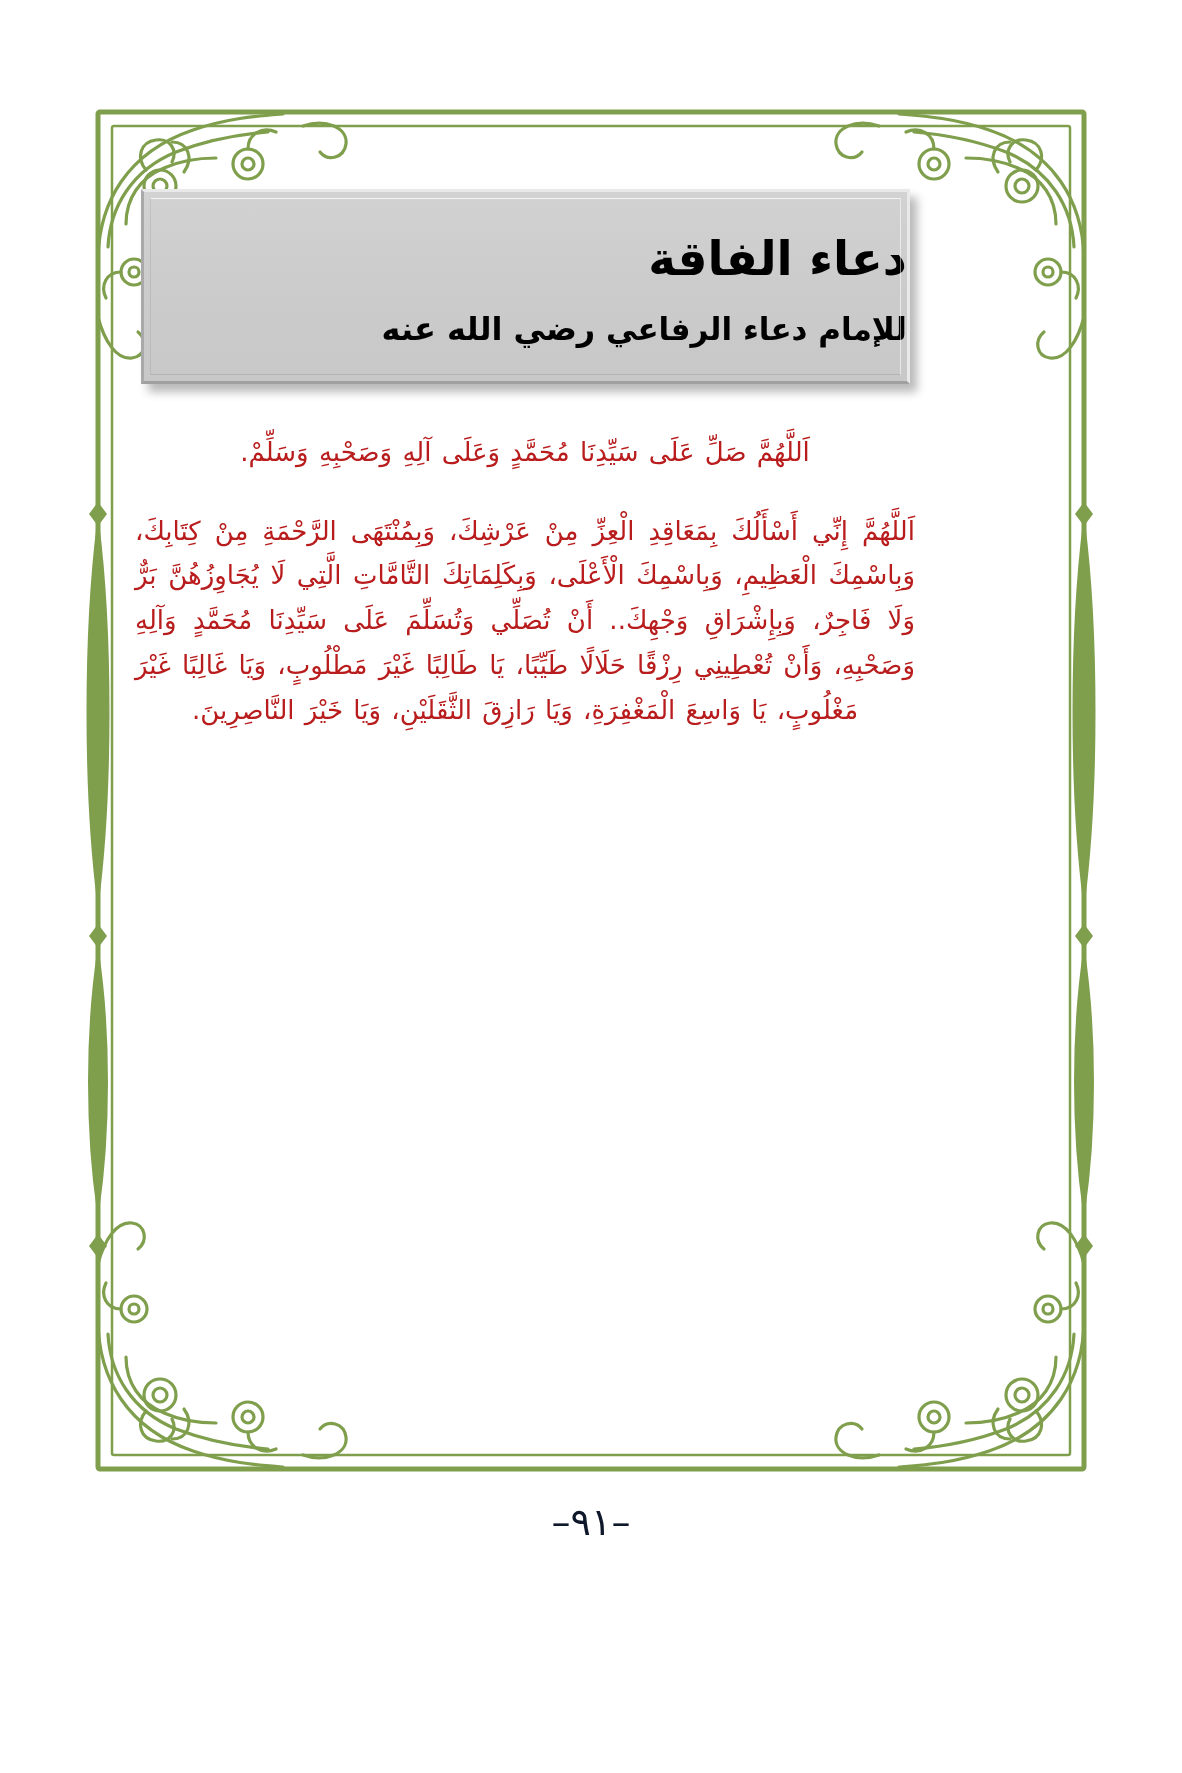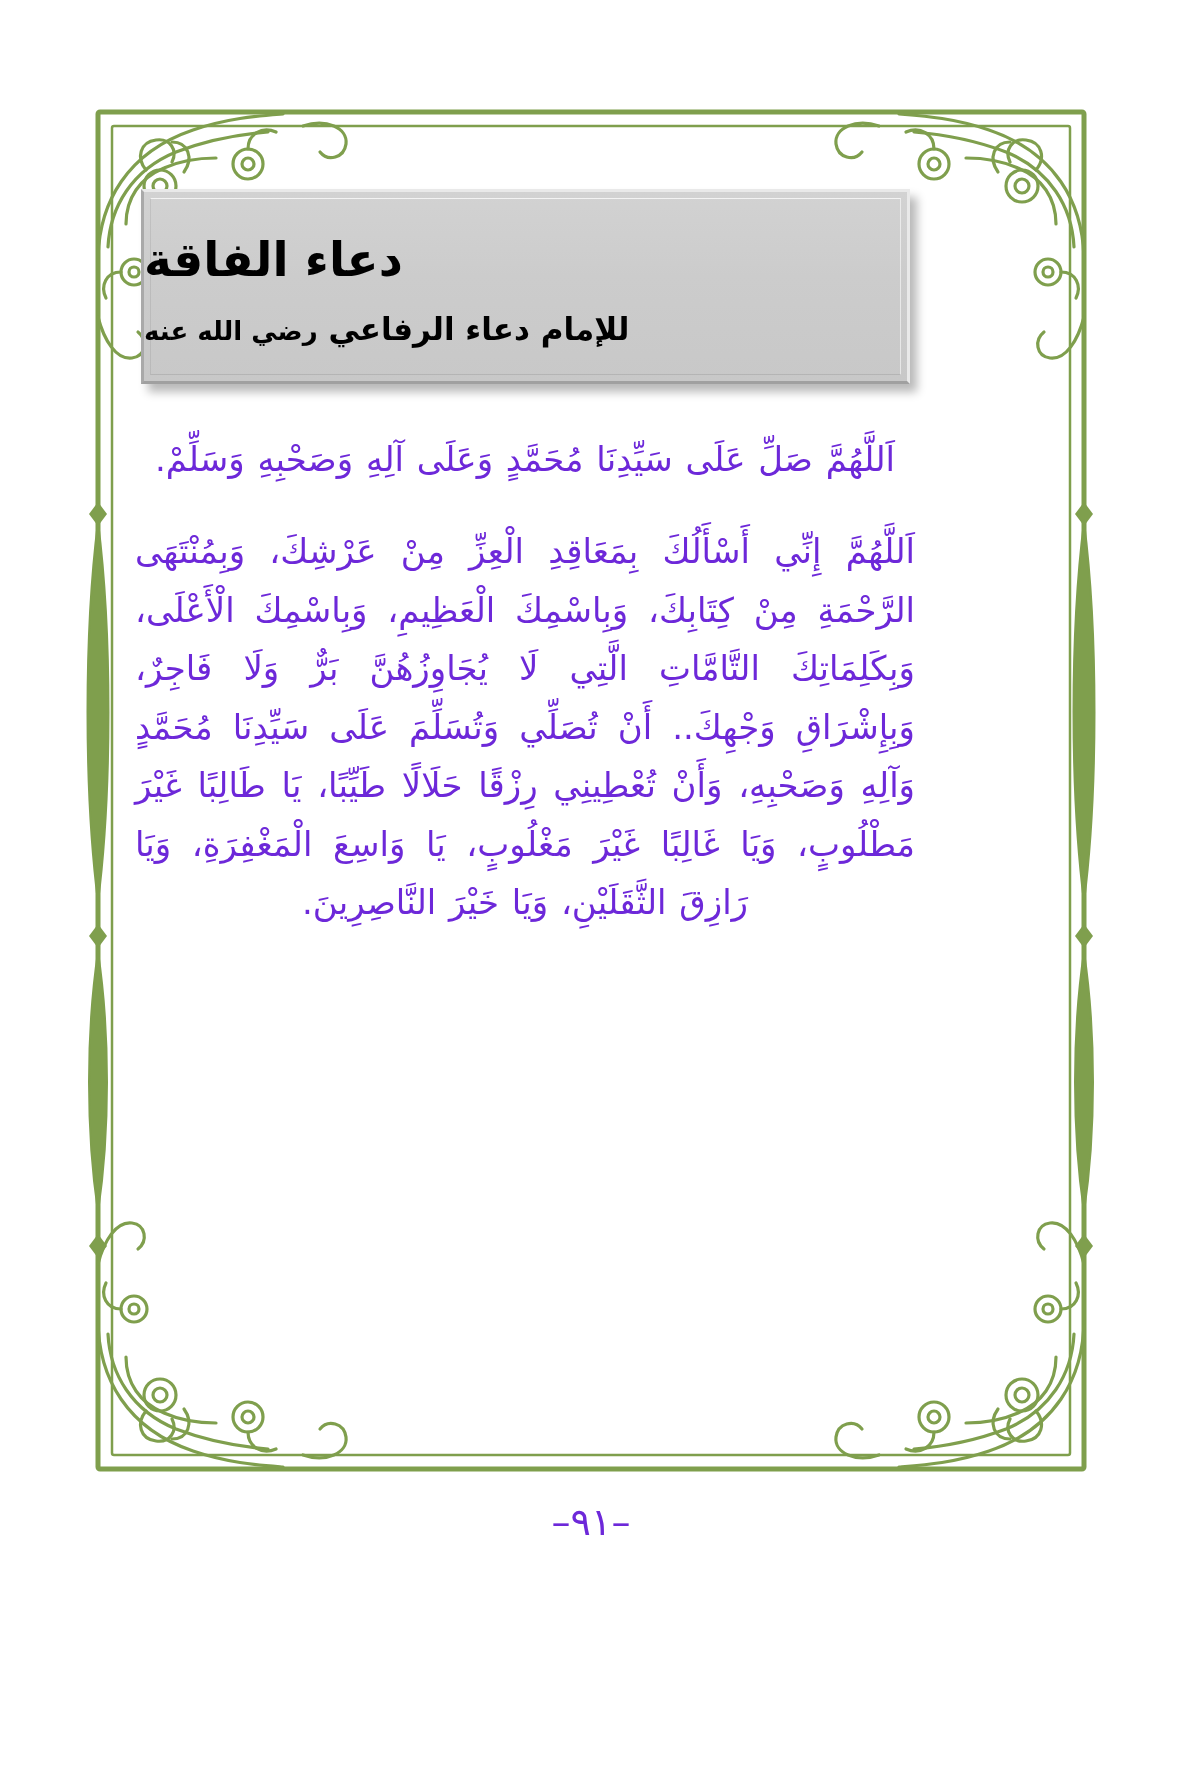--- a/index.html
+++ b/index.html
@@ -38,21 +38,21 @@
     height: 195px;
     background: linear-gradient(180deg, #d2d2d2 0%, #cccccc 45%, #c8c8c8 100%);
     border-top: 3px solid #e9e9e9;
     border-right: 3px solid #e9e9e9;
     border-left: 3px solid #a9a9a9;
     border-bottom: 3px solid #a0a0a0;
     box-shadow: 7px 8px 9px rgba(0,0,0,0.28);
     box-sizing: border-box;
     display: flex;
     flex-direction: column;
-    align-items: flex-end;
+    align-items: flex-start;
     justify-content: center;
   }
   .title-plaque::after {
     content: "";
     position: absolute;
     inset: 6px;
     border-top: 1px solid rgba(255,255,255,0.75);
     border-right: 1px solid rgba(255,255,255,0.55);
     border-bottom: 1px solid rgba(0,0,0,0.10);
     border-left: 1px solid rgba(0,0,0,0.08);
@@ -69,57 +69,57 @@
   }
   .doc-subtitle {
     font-size: 31px;
     font-weight: 700;
     color: #000000;
     margin: 26px 0 0 0;
     direction: rtl;
     white-space: nowrap;
   }
   .honorific {
-    font-size: 26px;
+    font-size: 32px;
     font-weight: 700;
   }
 
   
   .body-area {
     position: absolute;
     left: 135px;
     top: 430px;
     width: 780px;
     direction: rtl;
     text-align: justify;
     text-align-last: center;
   }
   .para {
-    font-size: 34px;
+    font-size: 26px;
     line-height: 1.72;
-    color: #6d28d9;
+    color: #b91c1c;
     margin: 0 0 26px 0;
     font-family: "DejaVu Sans", "Liberation Sans", sans-serif;
     direction: rtl;
     text-align: justify;
     text-justify: inter-word;
     word-spacing: 2px;
   }
   .para.p1 { margin-bottom: 34px; }
   .para.p2 { margin-bottom: 0; }
 
   
   .page-number {
     position: absolute;
     left: 0;
     right: 0;
     top: 1500px;
     text-align: center;
     font-size: 38px;
-    color: #6d28d9;
+    color: #0f172a;
     direction: rtl;
     font-family: "DejaVu Sans", "Liberation Sans", sans-serif;
   }
 </style>
 </head>
 <body>
 
 <div class="page">
 
   <div class="frame">

